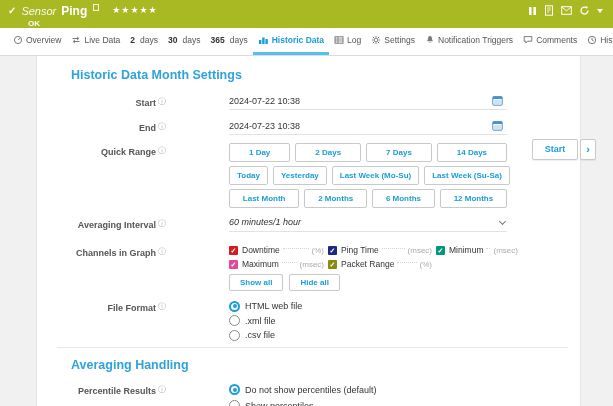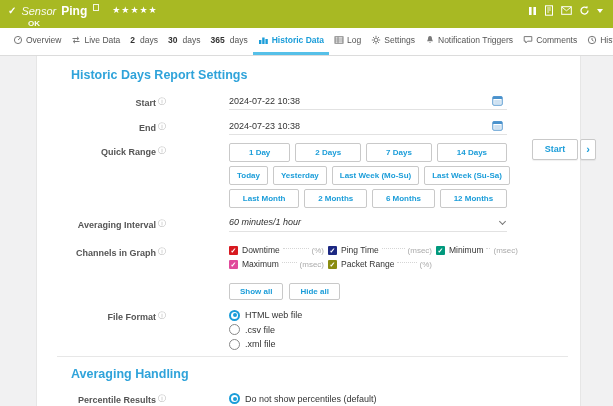--- a/index.html
+++ b/index.html
@@ -75,21 +75,21 @@
   
   .ch-grid { display:grid; grid-template-columns:95px 104px 75px; column-gap:4px; row-gap:2px; }
   .chan { display:flex; align-items:center; height:12px; }
   .cb {
     width:9px; height:9px; border-radius:1px; flex:none; cursor:pointer;
     color:#fff; font-size:7px; line-height:9px; text-align:center; font-weight:bold;
   }
   .ch-name { font-size:8.5px; color:#333; margin-left:4px; white-space:nowrap; }
   .leader { flex:1; border-bottom:1px dotted #d5d5d5; margin:0 3px 3px 3px; min-width:4px; }
   .ch-unit { font-size:8px; color:#ababab; white-space:nowrap; }
-  .ch-btns { display:flex; gap:6px; margin-top:13px; }
+  .ch-btns { display:flex; gap:6px; margin-top:4px; }
   
   .radio-row { display:flex; align-items:center; height:14.5px; cursor:pointer; }
   .radio { width:11px; height:11px; border-radius:50%; border:1px solid #888; flex:none;
     display:flex; align-items:center; justify-content:center; background:#fff; }
   .radio.sel { border:2px solid #1b9dd9; }
   .radio.sel .dot { width:4px; height:4px; border-radius:50%; background:#1b9dd9; }
   .radio-lbl { font-size:9px; color:#333; margin-left:5px; }
   .sep { border:none; border-top:1px solid #e7e7e7; margin:4px -24px 10px -14px; }
   
   #start-panel { position:absolute; left:532px; top:139px; display:flex; gap:2px; }
@@ -203,21 +203,21 @@
       <svg width="10" height="10" viewBox="0 0 10 10">
           <circle cx="5" cy="5" r="3.7" fill="none" stroke="#7a7a7a"></circle>
           <path d="M5 2.8V5l1.6 1" fill="none" stroke="#7a7a7a"></path>
         </svg>
       <span>History</span>
     </div>
   </div>
 
   <div id="card">
 
-    <div class="section-title mb12">Historic Days Report Settings</div>
+    <div class="section-title mb12">Historic Data Month Settings</div>
 
     <div class="row mb9">
       <div class="lbl"><span>Start</span><span class="info">ⓘ</span></div>
       <div class="ctl">
         <div class="date-input">
           <span>2024-07-22 10:38</span>
           <svg class="cal-icon" width="11" height="11" viewBox="0 0 11 11">
               <rect x="0.8" y="1.6" width="9.4" height="8.6" rx="1" fill="none" stroke="#4a92cc"></rect>
               <rect x="0.8" y="1.6" width="9.4" height="2.4" fill="#4a92cc"></rect>
               <path d="M2.2 6h6.6M2.2 8h6.6" stroke="#9ec4e4" stroke-width="1"></path>
@@ -320,25 +320,25 @@
       <div class="lbl"><span>File Format</span><span class="info">ⓘ</span></div>
       <div class="ctl">
         <div class="radio-row">
           <span class="radio sel">
               <span class="dot"></span>
             </span>
           <span class="radio-lbl">HTML web file</span>
         </div>
         <div class="radio-row">
           <span class="radio"></span>
-          <span class="radio-lbl">.csv file</span>
+          <span class="radio-lbl">.xml file</span>
         </div>
         <div class="radio-row">
           <span class="radio"></span>
-          <span class="radio-lbl">.xml file</span>
+          <span class="radio-lbl">.csv file</span>
         </div>
       </div>
     </div>
 
     <hr class="sep">
 
     <div class="section-title mb10">Averaging Handling</div>
 
     <div class="row">
       <div class="lbl"><span>Percentile Results</span><span class="info">ⓘ</span></div>

